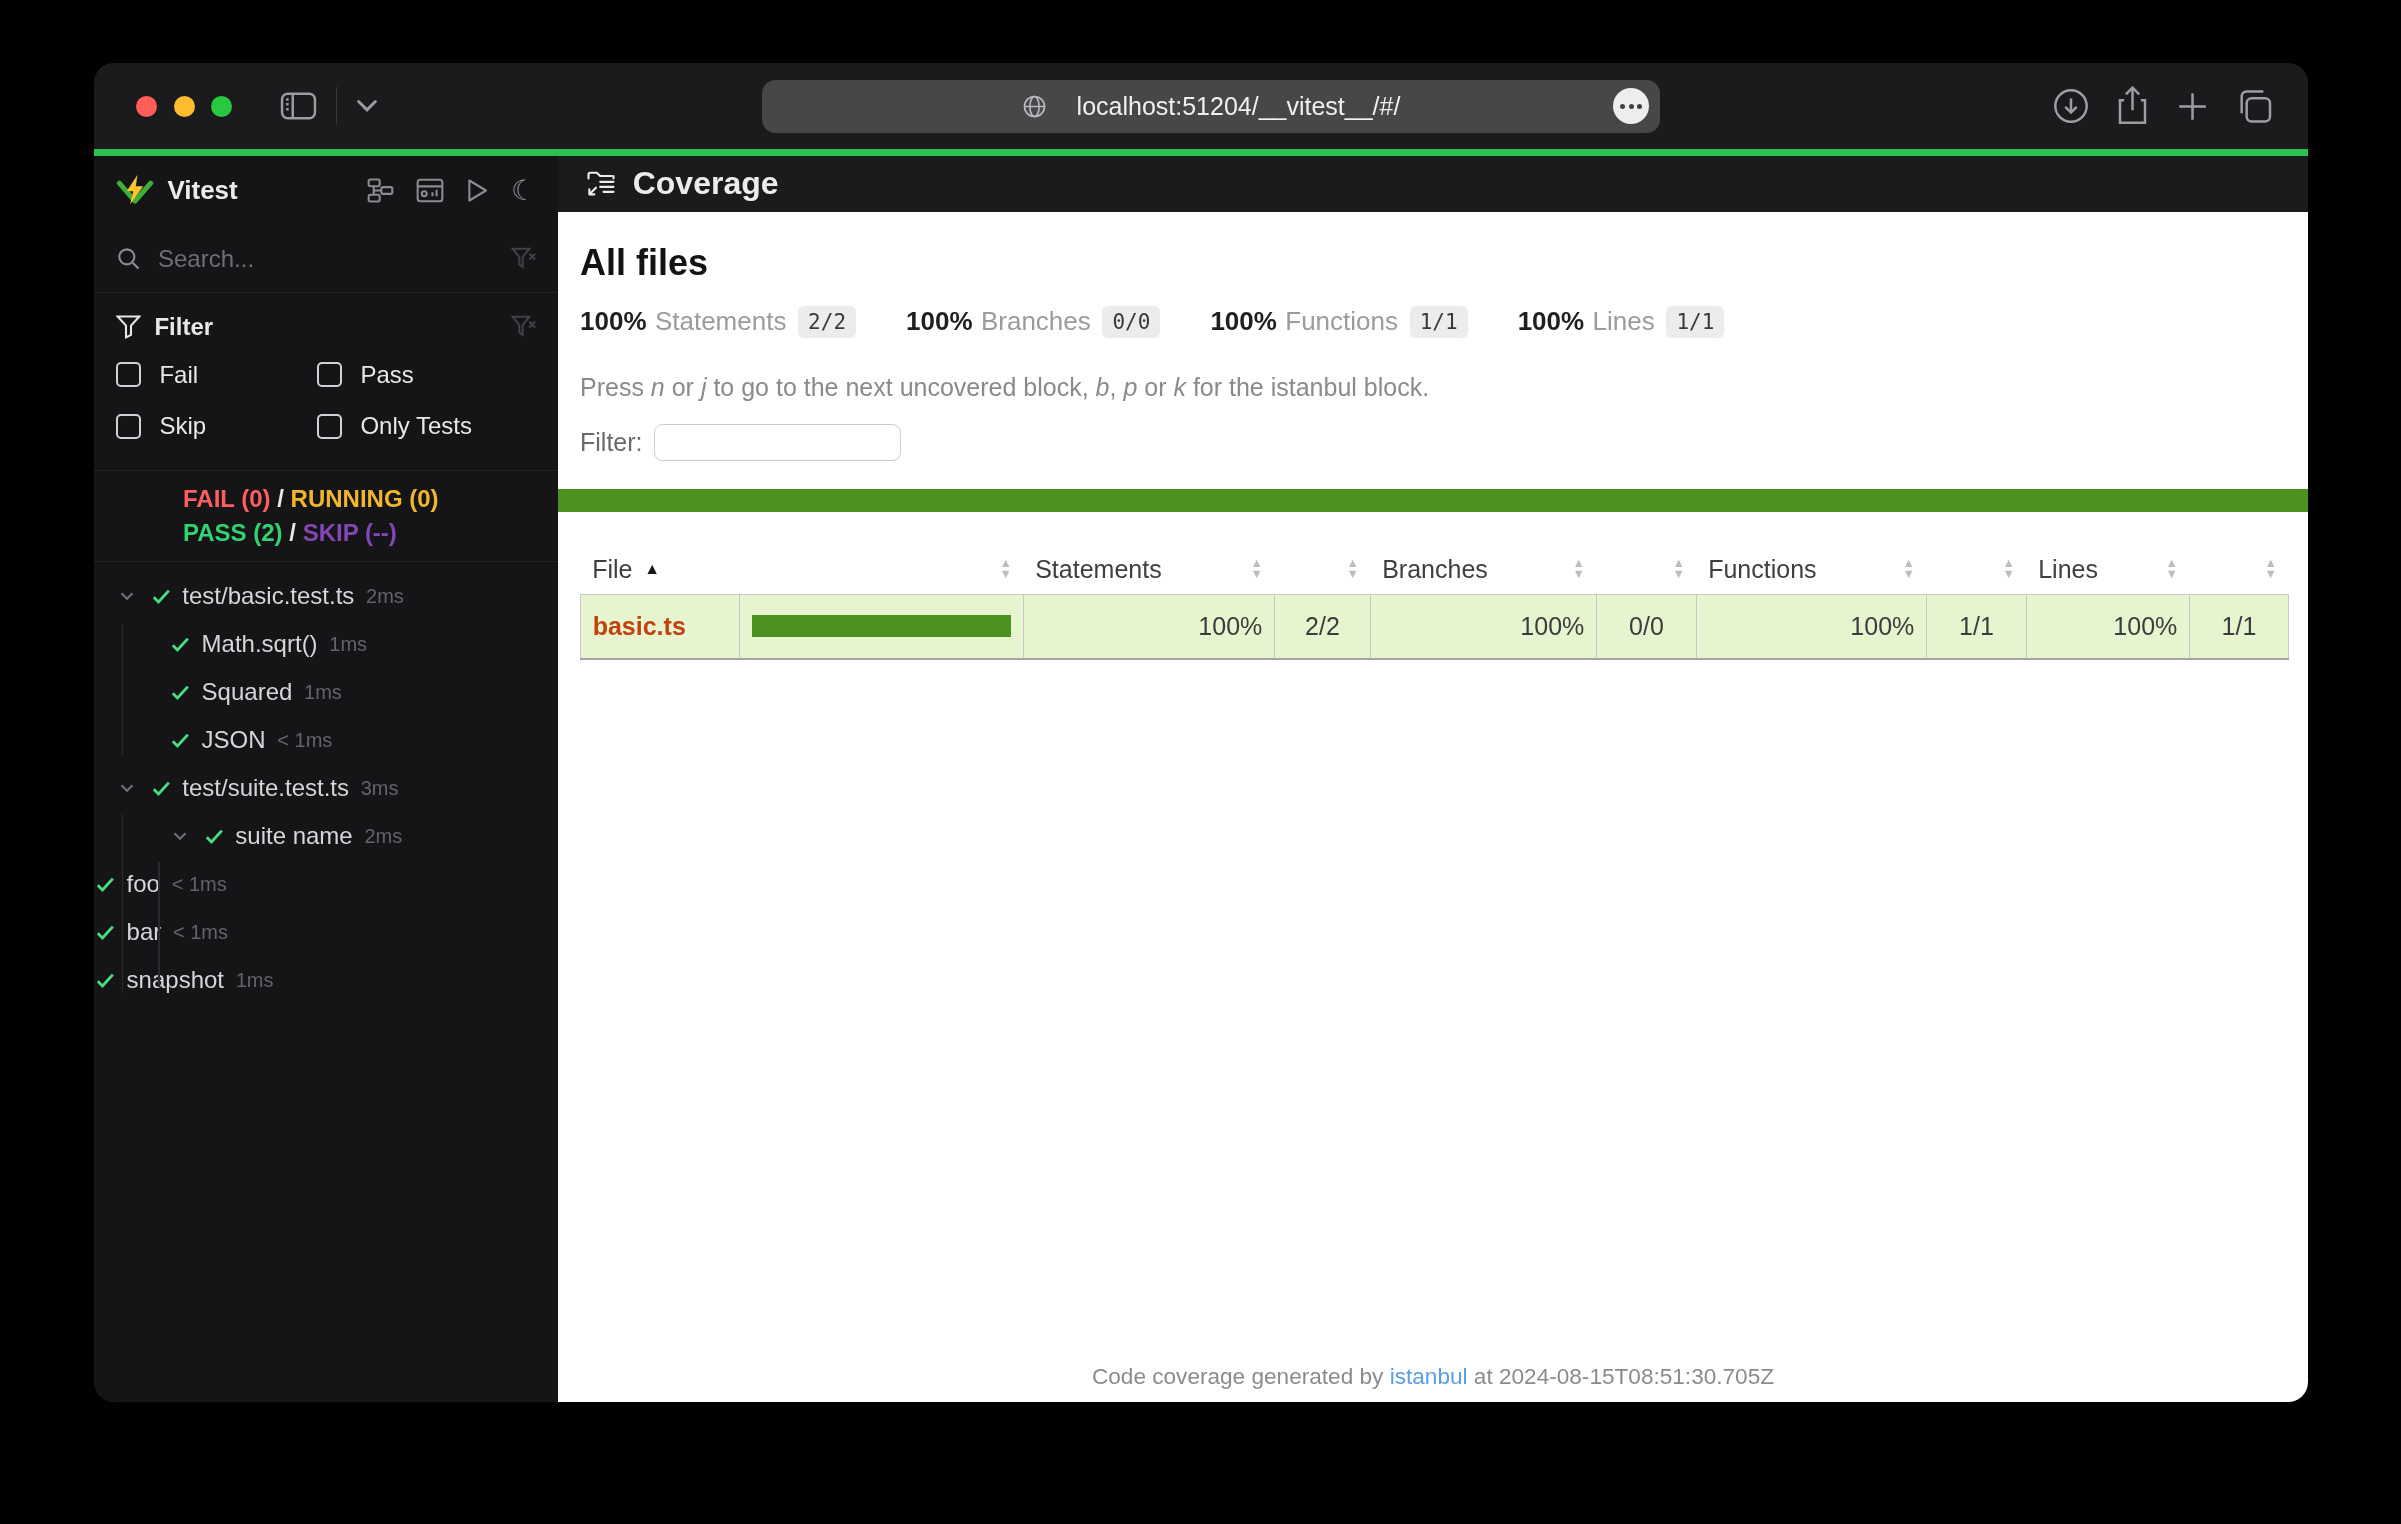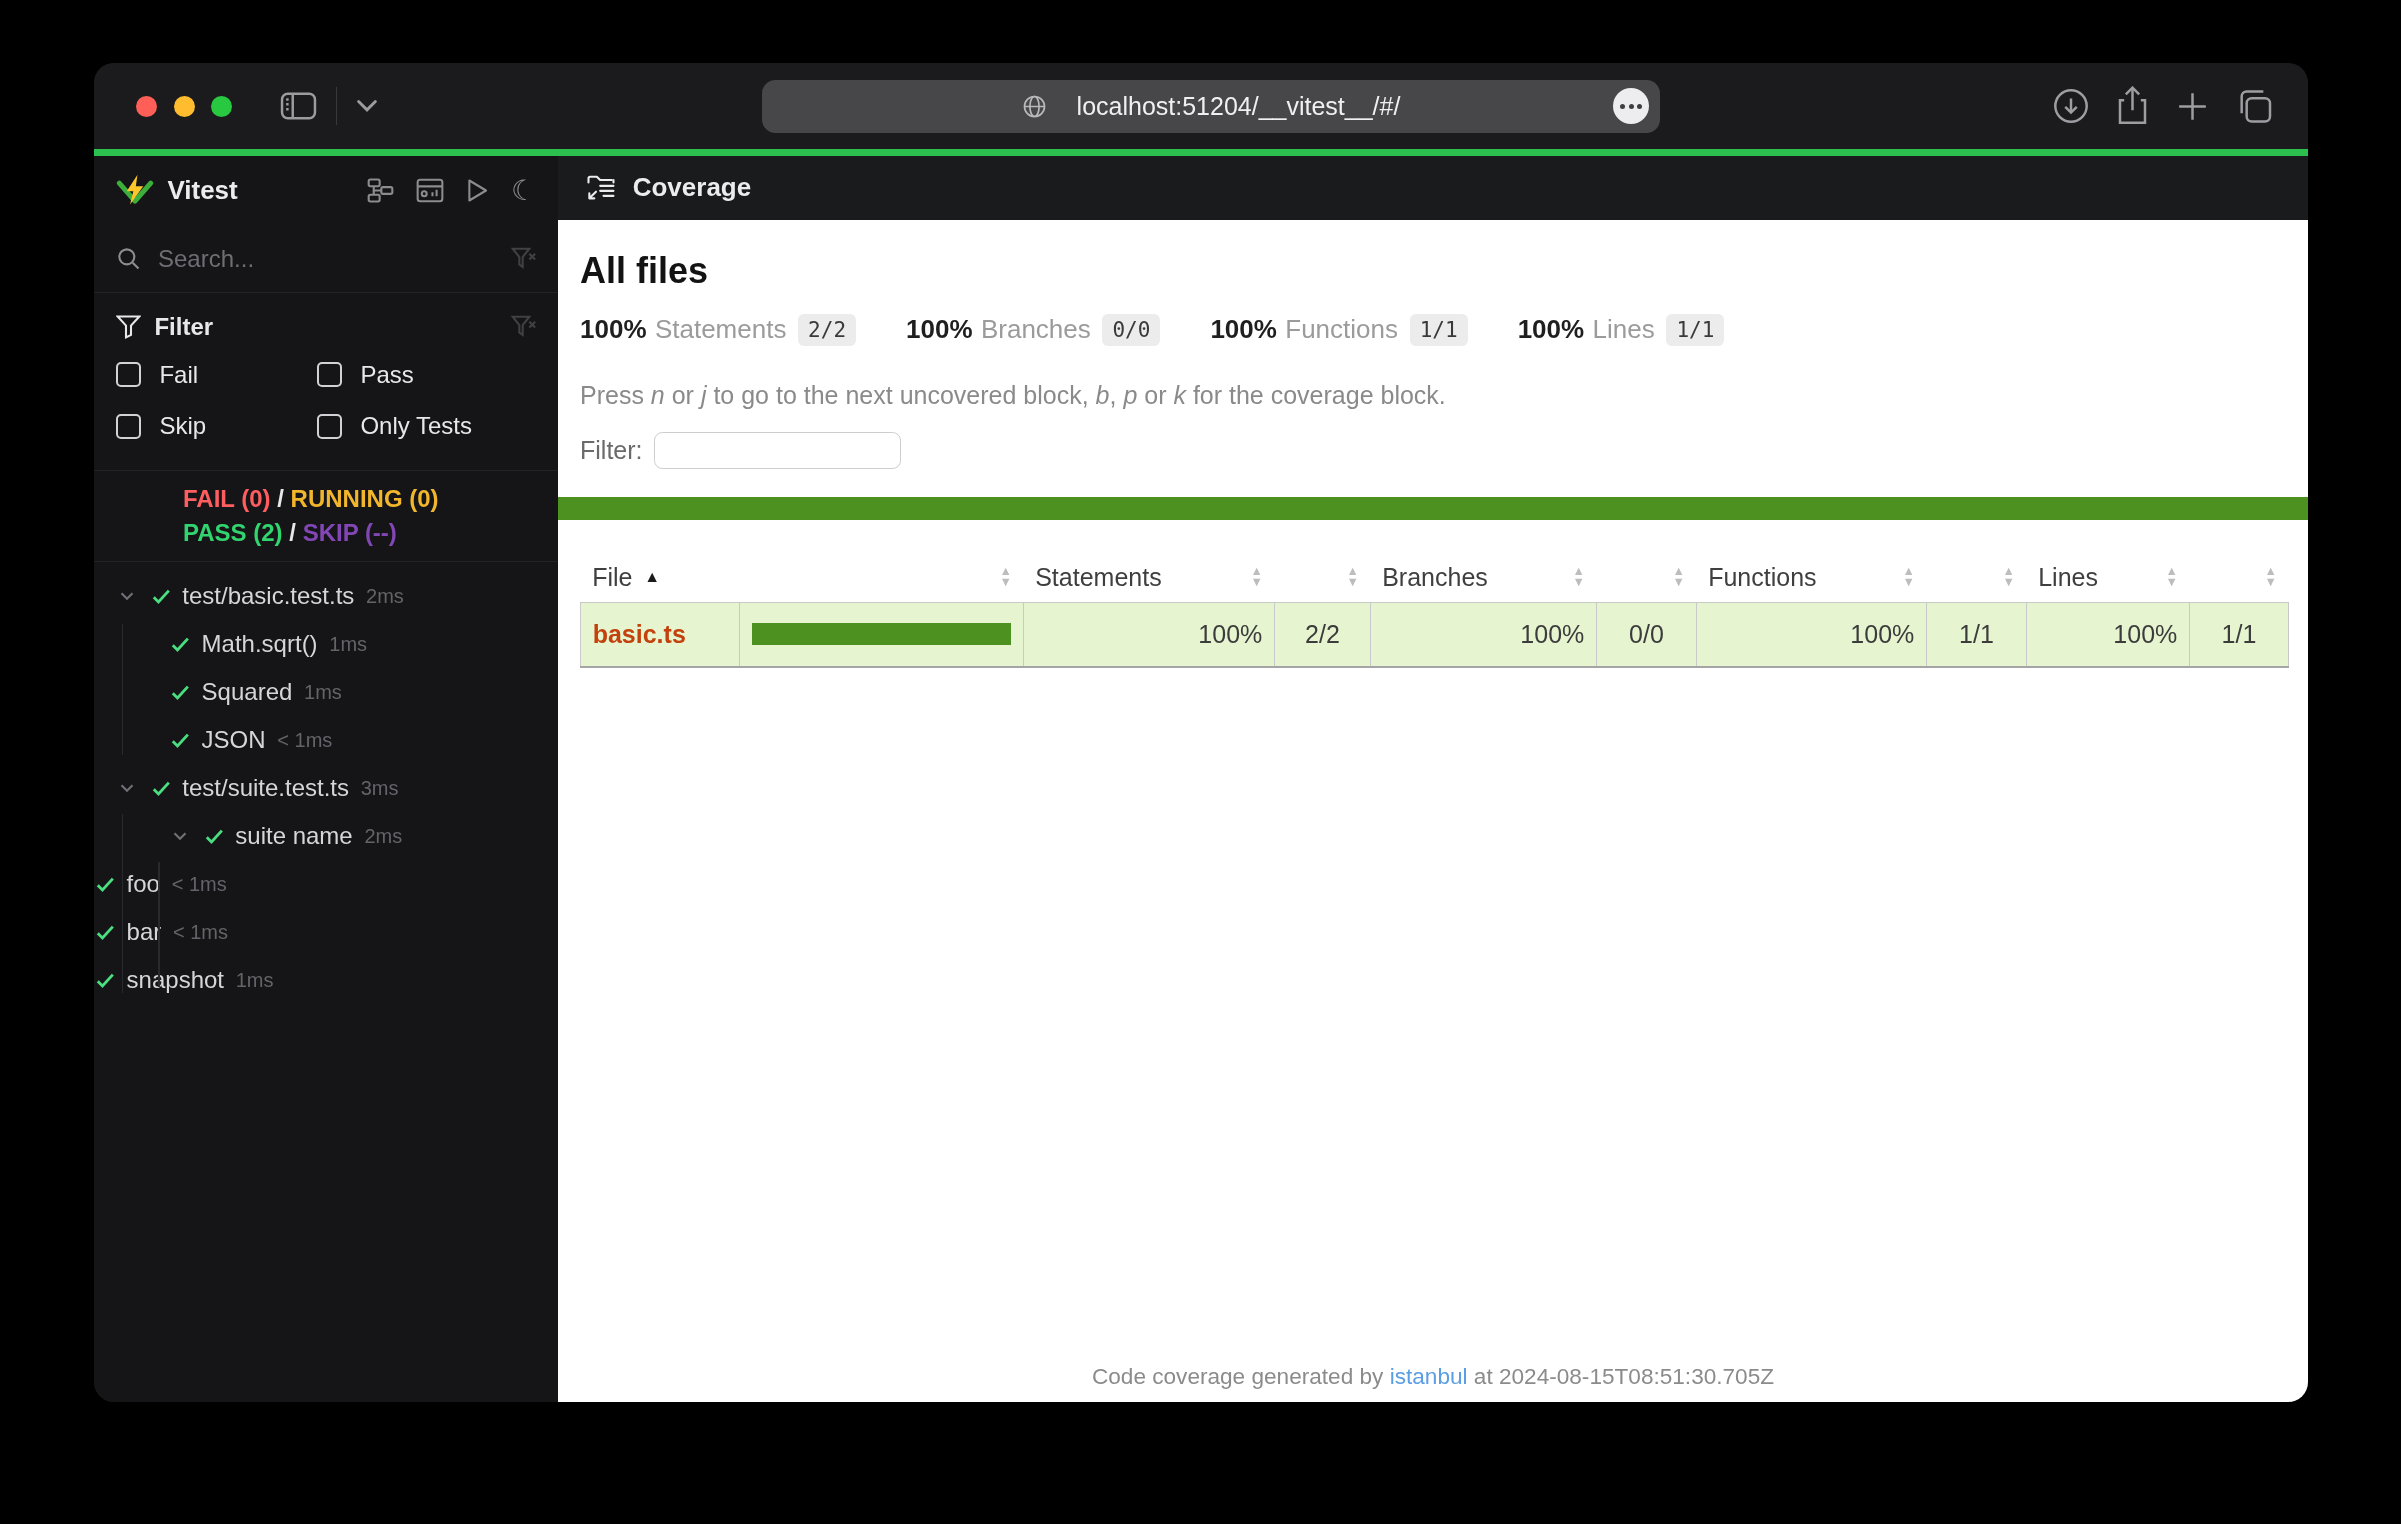--- a/index.html
+++ b/index.html
@@ -56,22 +56,22 @@
   .chev { display:flex; margin-right:11.7px; color:#6f6f75; }
   .tick { display:flex; margin-right:10px; }
   .dur { margin-left:11.7px; font-size:20px; color:#636369; }
   .guide { position:absolute; width:1.7px; background:#29292e; }
   .g1{left:27.6px; top:62px; height:131px;}
   .g2{left:27.6px; top:252px; height:179px;}
   .g3{left:64px; top:300px; height:125px;}
 
   
   .main { flex:1; background:#fff; position:relative; display:flex; flex-direction:column; min-width:0; }
-  .cov-header { height:64px; background:#191b1c; color:#ececee; display:flex; align-items:center;
-                padding-left:28px; gap:16.7px; font-size:26px; font-weight:700; flex:0 0 auto; }
+  .cov-header { height:56px; background:#191b1c; color:#ececee; display:flex; align-items:center;
+                padding-left:28px; gap:16.7px; font-size:32px; font-weight:700; flex:0 0 auto; }
   .cov-body { padding:0 22px; }
   .allfiles { margin:30px 0 0; font-size:36px; font-weight:700; color:#131313; }
   .summary { margin-top:22px; display:flex; align-items:center; gap:50px; font-size:26px; }
   .sum-item { display:flex; align-items:center; }
   .sum-pct { font-weight:700; color:#1f1f1f; }
   .sum-label { color:#9b9b9b; margin-left:8.4px; }
   .sum-chip { margin-left:11.7px; background:#ececec; border-radius:5.8px; padding:4.2px 10px;
               font-family:"DejaVu Sans Mono", monospace; font-size:21px; color:#3a3a3a; }
   .hint { margin-top:35px; font-size:25px; color:#8a8a8a; }
   .filterrow { margin-top:22px; display:flex; align-items:center; gap:11.7px; font-size:25px; color:#6a6a6a; }
@@ -409,21 +409,21 @@
               <span class="sum-label">Functions</span>
               <span class="sum-chip">1/1</span>
             </span>
             <span class="sum-item">
               <span class="sum-pct">100%</span>
               <span class="sum-label">Lines</span>
               <span class="sum-chip">1/1</span>
             </span>
           </div>
 
-          <div class="hint"><span>Press </span><i>n</i><span> or </span><i>j</i><span> to go to the next uncovered block, </span><i>b</i><span>, </span><i>p</i><span> or </span><i>k</i><span> for the coverage block.</span></div>
+          <div class="hint"><span>Press </span><i>n</i><span> or </span><i>j</i><span> to go to the next uncovered block, </span><i>b</i><span>, </span><i>p</i><span> or </span><i>k</i><span> for the istanbul block.</span></div>
 
           <div class="filterrow">
             <span>Filter:</span>
             <input class="filterinput" style="">
           </div>
 
           <div class="statusline"></div>
 
           <table class="cov">
             <colgroup>

